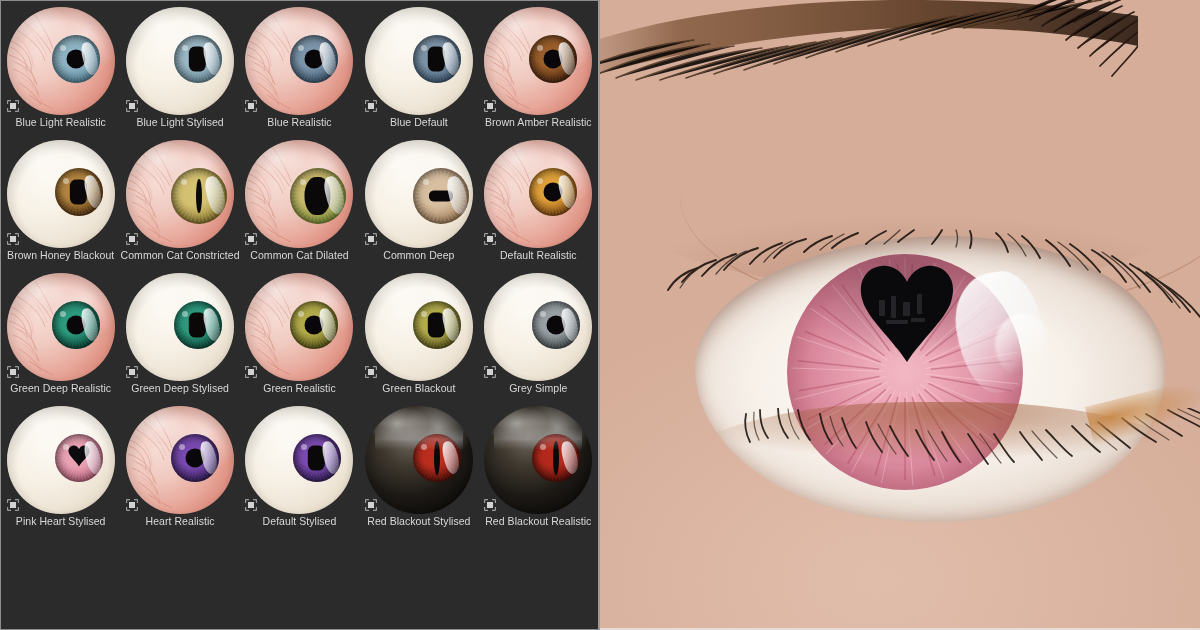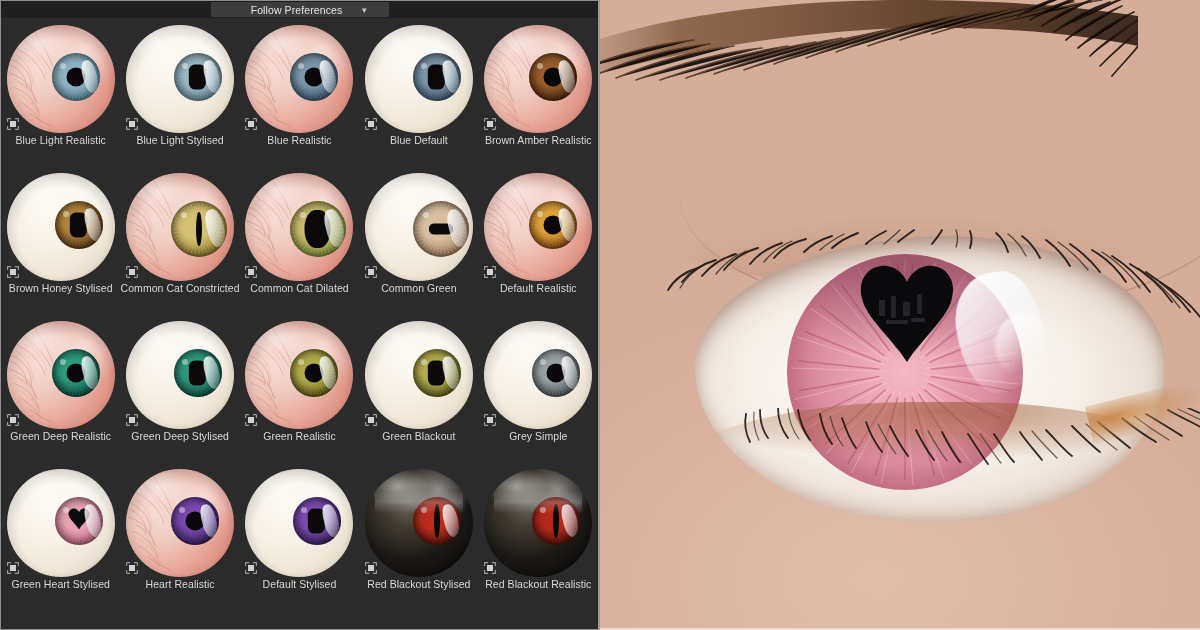--- a/index.html
+++ b/index.html
@@ -40,21 +40,21 @@
   }
   .preset-dropdown .chev {
     position: absolute; right: 22px; top: 1px;
     font-size: 9px; color: #c9c9c9; line-height: 14px;
   }
 
   .grid {
     flex: 1;
     padding: 4px 0 0 0;
     display: flex; flex-direction: column;
-    gap: 15px;
+    gap: 0px;
   }
   .row {
     height: 133px;
     display: grid;
     grid-template-columns: repeat(5, 1fr);
   }
   .cell {
     position: relative;
     display: flex; flex-direction: column;
     align-items: center; justify-content: flex-start;
@@ -264,26 +264,20 @@
     background:#e7dcd6;
   }
 </style>
 </head>
 <body>
 
 <div class="root">
 
   <section class="browser">
 
-    <div class="browser-header">
-      <div class="preset-dropdown">
-        <span>Follow Preferences</span>
-        <span class="chev">▾</span>
-      </div>
-    </div>
 
     <div class="grid" id="asset-grid">
         <div class="row">
       <div class="cell">
         <div class="thumb-wrap">
           <div class="eyeball sclera-realistic">
             <div class="veins">
                   <svg viewBox="0 0 108 108" preserveAspectRatio="none">
 <g stroke="#b8503f" fill="none" stroke-width="1" opacity=".55">
 <path d="M4,34 C18,40 26,52 24,66"></path>
@@ -762,21 +756,21 @@
             <div class="sphere-gloss"></div>
           </div>
           <div class="badge">
                 <svg width="12" height="12" viewBox="0 0 12 12">
   <path d="M0.5,0.5 L4,0.5 M0.5,0.5 L0.5,4 M11.5,0.5 L8,0.5 M11.5,0.5 L11.5,4
            M0.5,11.5 L4,11.5 M0.5,11.5 L0.5,8 M11.5,11.5 L8,11.5 M11.5,11.5 L11.5,8" stroke="#9b9b9b" stroke-width="1.3" fill="none"></path>
   <rect x="3" y="3" width="6" height="6" fill="#d2d2d2"></rect>
 </svg>
               </div>
         </div>
-        <div class="cell-label">Brown Honey Stylised</div>
+        <div class="cell-label">Brown Honey Blackout</div>
       </div>
       <div class="cell">
         <div class="thumb-wrap">
           <div class="eyeball sclera-realistic">
             <div class="veins">
                   <svg viewBox="0 0 108 108" preserveAspectRatio="none">
 <g stroke="#b8503f" fill="none" stroke-width="1" opacity=".55">
 <path d="M4,34 C18,40 26,52 24,66"></path>
                       <path d="M2,48 C16,52 26,62 28,76"></path>
 <path d="M8,22 C22,30 34,40 38,54"></path>
@@ -1017,21 +1011,21 @@
             <div class="sphere-gloss"></div>
           </div>
           <div class="badge">
                 <svg width="12" height="12" viewBox="0 0 12 12">
   <path d="M0.5,0.5 L4,0.5 M0.5,0.5 L0.5,4 M11.5,0.5 L8,0.5 M11.5,0.5 L11.5,4
            M0.5,11.5 L4,11.5 M0.5,11.5 L0.5,8 M11.5,11.5 L8,11.5 M11.5,11.5 L11.5,8" stroke="#9b9b9b" stroke-width="1.3" fill="none"></path>
   <rect x="3" y="3" width="6" height="6" fill="#d2d2d2"></rect>
 </svg>
               </div>
         </div>
-        <div class="cell-label">Common Green</div>
+        <div class="cell-label">Common Deep</div>
       </div>
       <div class="cell">
         <div class="thumb-wrap">
           <div class="eyeball sclera-realistic">
             <div class="veins">
                   <svg viewBox="0 0 108 108" preserveAspectRatio="none">
 <g stroke="#b8503f" fill="none" stroke-width="1" opacity=".55">
 <path d="M4,34 C18,40 26,52 24,66"></path>
                       <path d="M2,48 C16,52 26,62 28,76"></path>
 <path d="M8,22 C22,30 34,40 38,54"></path>
@@ -1586,21 +1580,21 @@
             <div class="sphere-gloss"></div>
           </div>
           <div class="badge">
                 <svg width="12" height="12" viewBox="0 0 12 12">
   <path d="M0.5,0.5 L4,0.5 M0.5,0.5 L0.5,4 M11.5,0.5 L8,0.5 M11.5,0.5 L11.5,4
            M0.5,11.5 L4,11.5 M0.5,11.5 L0.5,8 M11.5,11.5 L8,11.5 M11.5,11.5 L11.5,8" stroke="#9b9b9b" stroke-width="1.3" fill="none"></path>
   <rect x="3" y="3" width="6" height="6" fill="#d2d2d2"></rect>
 </svg>
               </div>
         </div>
-        <div class="cell-label">Green Heart Stylised</div>
+        <div class="cell-label">Pink Heart Stylised</div>
       </div>
       <div class="cell">
         <div class="thumb-wrap">
           <div class="eyeball sclera-realistic">
             <div class="veins">
                   <svg viewBox="0 0 108 108" preserveAspectRatio="none">
 <g stroke="#b8503f" fill="none" stroke-width="1" opacity=".55">
 <path d="M4,34 C18,40 26,52 24,66"></path>
                       <path d="M2,48 C16,52 26,62 28,76"></path>
 <path d="M8,22 C22,30 34,40 38,54"></path>

